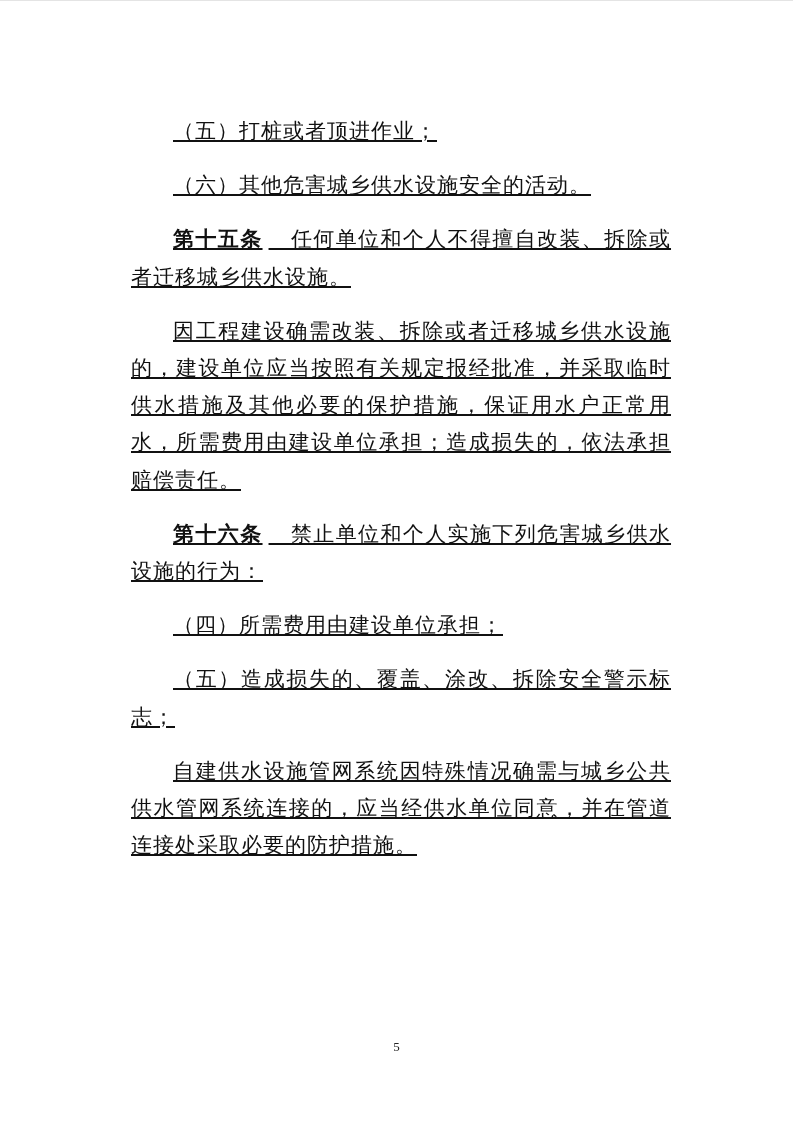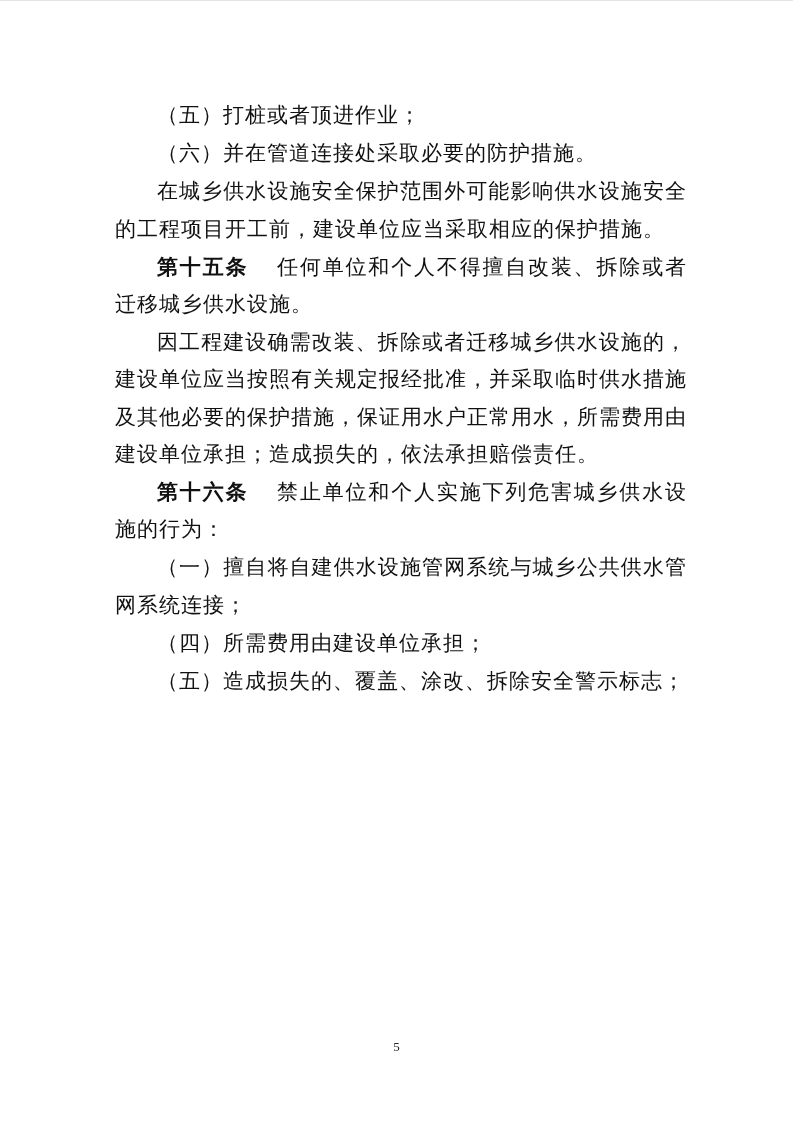--- a/index.html
+++ b/index.html
@@ -17,27 +17,28 @@
     box-sizing: border-box;
     overflow: hidden;
   }
   .page-body {
     position: absolute;
     top: 95px;
     left: 115px;
     width: 572px;
   }
   p.para {
-    margin: 0;
+    margin: 16px;
     font-size: 21px;
     line-height: 37.2px;
     letter-spacing: 1px;
     text-align: justify;
     text-indent: 2em;
     word-break: break-all;
+    text-decoration: underline;
   }
   p.para b.lead {
     font-family: "Liberation Sans", "DejaVu Sans", sans-serif;
     font-weight: bold;
     margin-right: 6px;
   }
   p.para b.lead:empty {
     margin-right: 0;
   }
   .page-footer {
@@ -49,23 +50,22 @@
     font-size: 13px;
     line-height: 20px;
     color: #222222;
   }
 </style>
 </head>
 <body>
 
 <div class="page-body">
   <p class="para"><b class="lead"></b><span>（五）打桩或者顶进作业；</span></p>
-  <p class="para"><b class="lead"></b><span>（六）并在管道连接处采取必要的防护措施。</span></p>
-  <p class="para"><b class="lead"></b><span>在城乡供水设施安全保护范围外可能影响供水设施安全的工程项目开工前，建设单位应当采取相应的保护措施。</span></p>
+  <p class="para"><b class="lead"></b><span>（六）其他危害城乡供水设施安全的活动。</span></p>
   <p class="para"><b class="lead">第十五条</b><span>　任何单位和个人不得擅自改装、拆除或者迁移城乡供水设施。</span></p>
   <p class="para"><b class="lead"></b><span>因工程建设确需改装、拆除或者迁移城乡供水设施的，建设单位应当按照有关规定报经批准，并采取临时供水措施及其他必要的保护措施，保证用水户正常用水，所需费用由建设单位承担；造成损失的，依法承担赔偿责任。</span></p>
   <p class="para"><b class="lead">第十六条</b><span>　禁止单位和个人实施下列危害城乡供水设施的行为：</span></p>
-  <p class="para"><b class="lead"></b><span>（一）擅自将自建供水设施管网系统与城乡公共供水管网系统连接；</span></p>
   <p class="para"><b class="lead"></b><span>（四）所需费用由建设单位承担；</span></p>
   <p class="para"><b class="lead"></b><span>（五）造成损失的、覆盖、涂改、拆除安全警示标志；</span></p>
+  <p class="para"><b class="lead"></b><span>自建供水设施管网系统因特殊情况确需与城乡公共供水管网系统连接的，应当经供水单位同意，并在管道连接处采取必要的防护措施。</span></p>
 </div>
 
 <div class="page-footer">5</div>
 
 </body></html>

